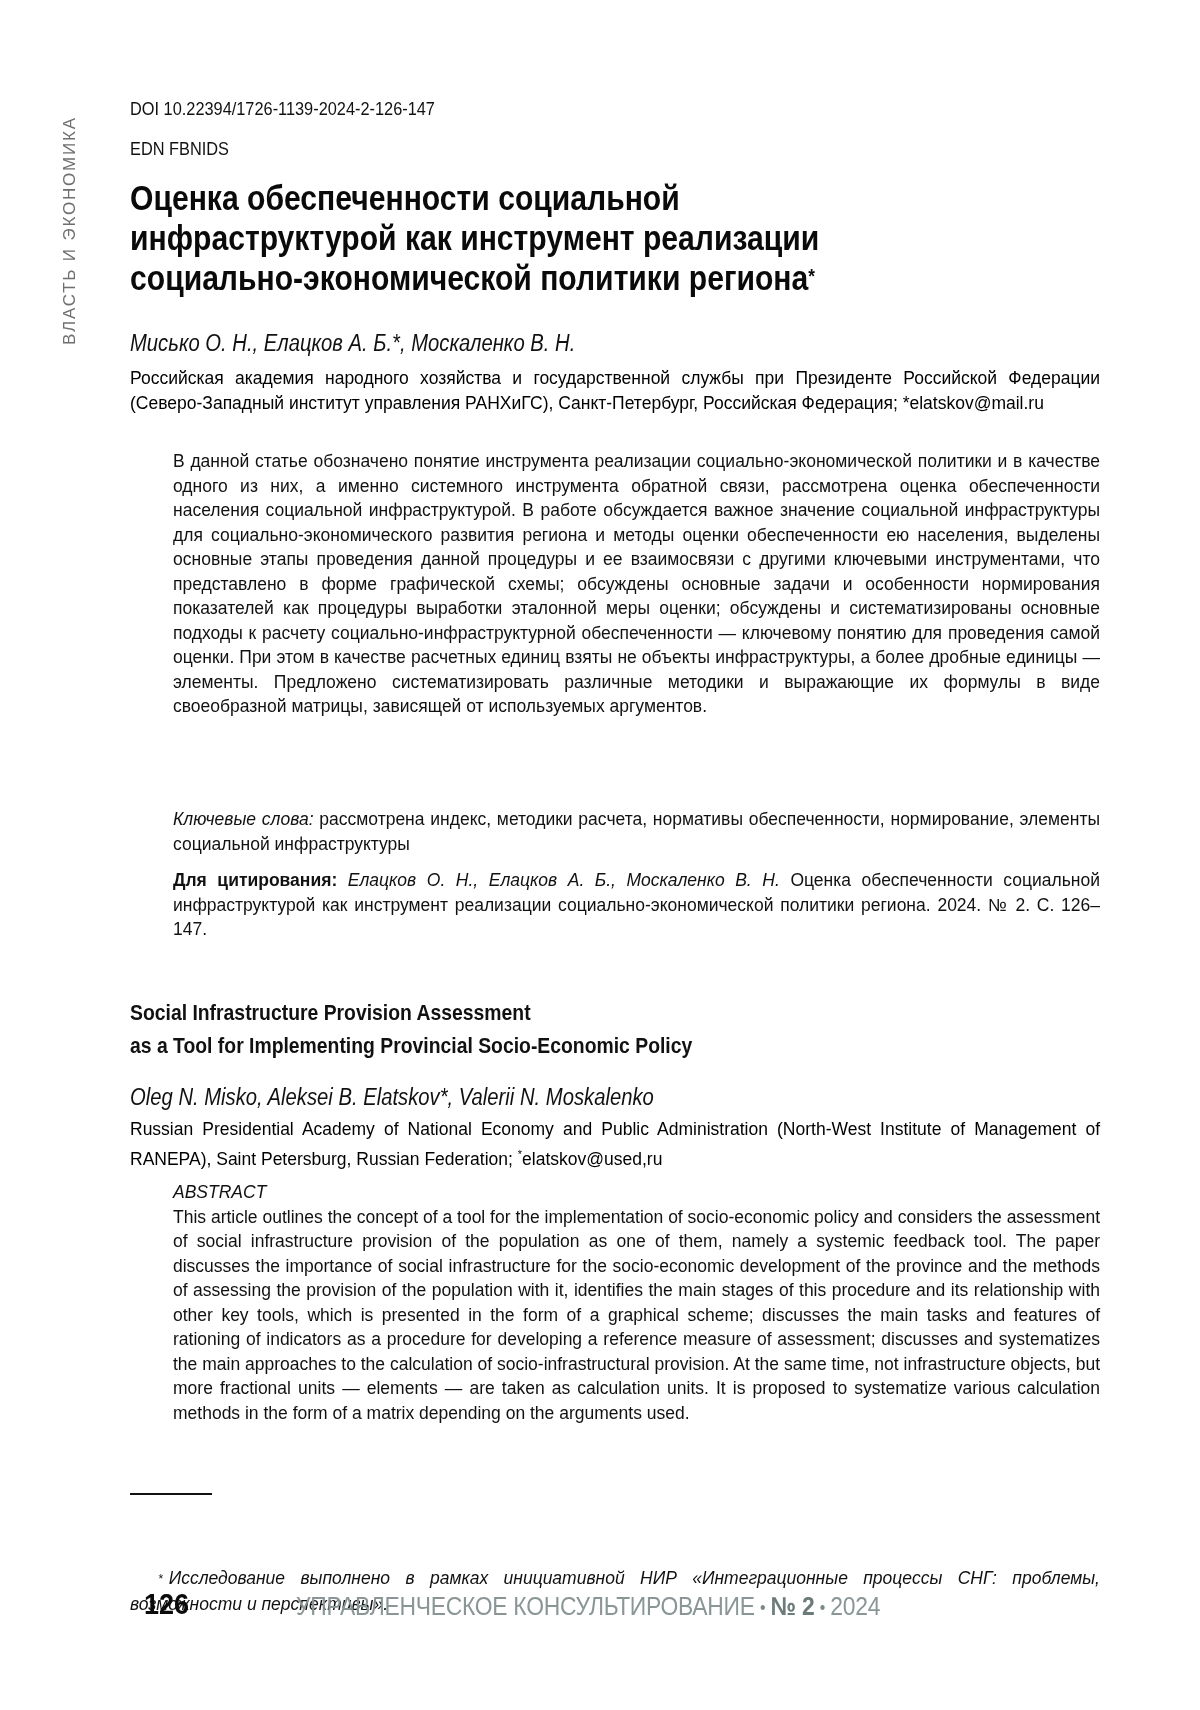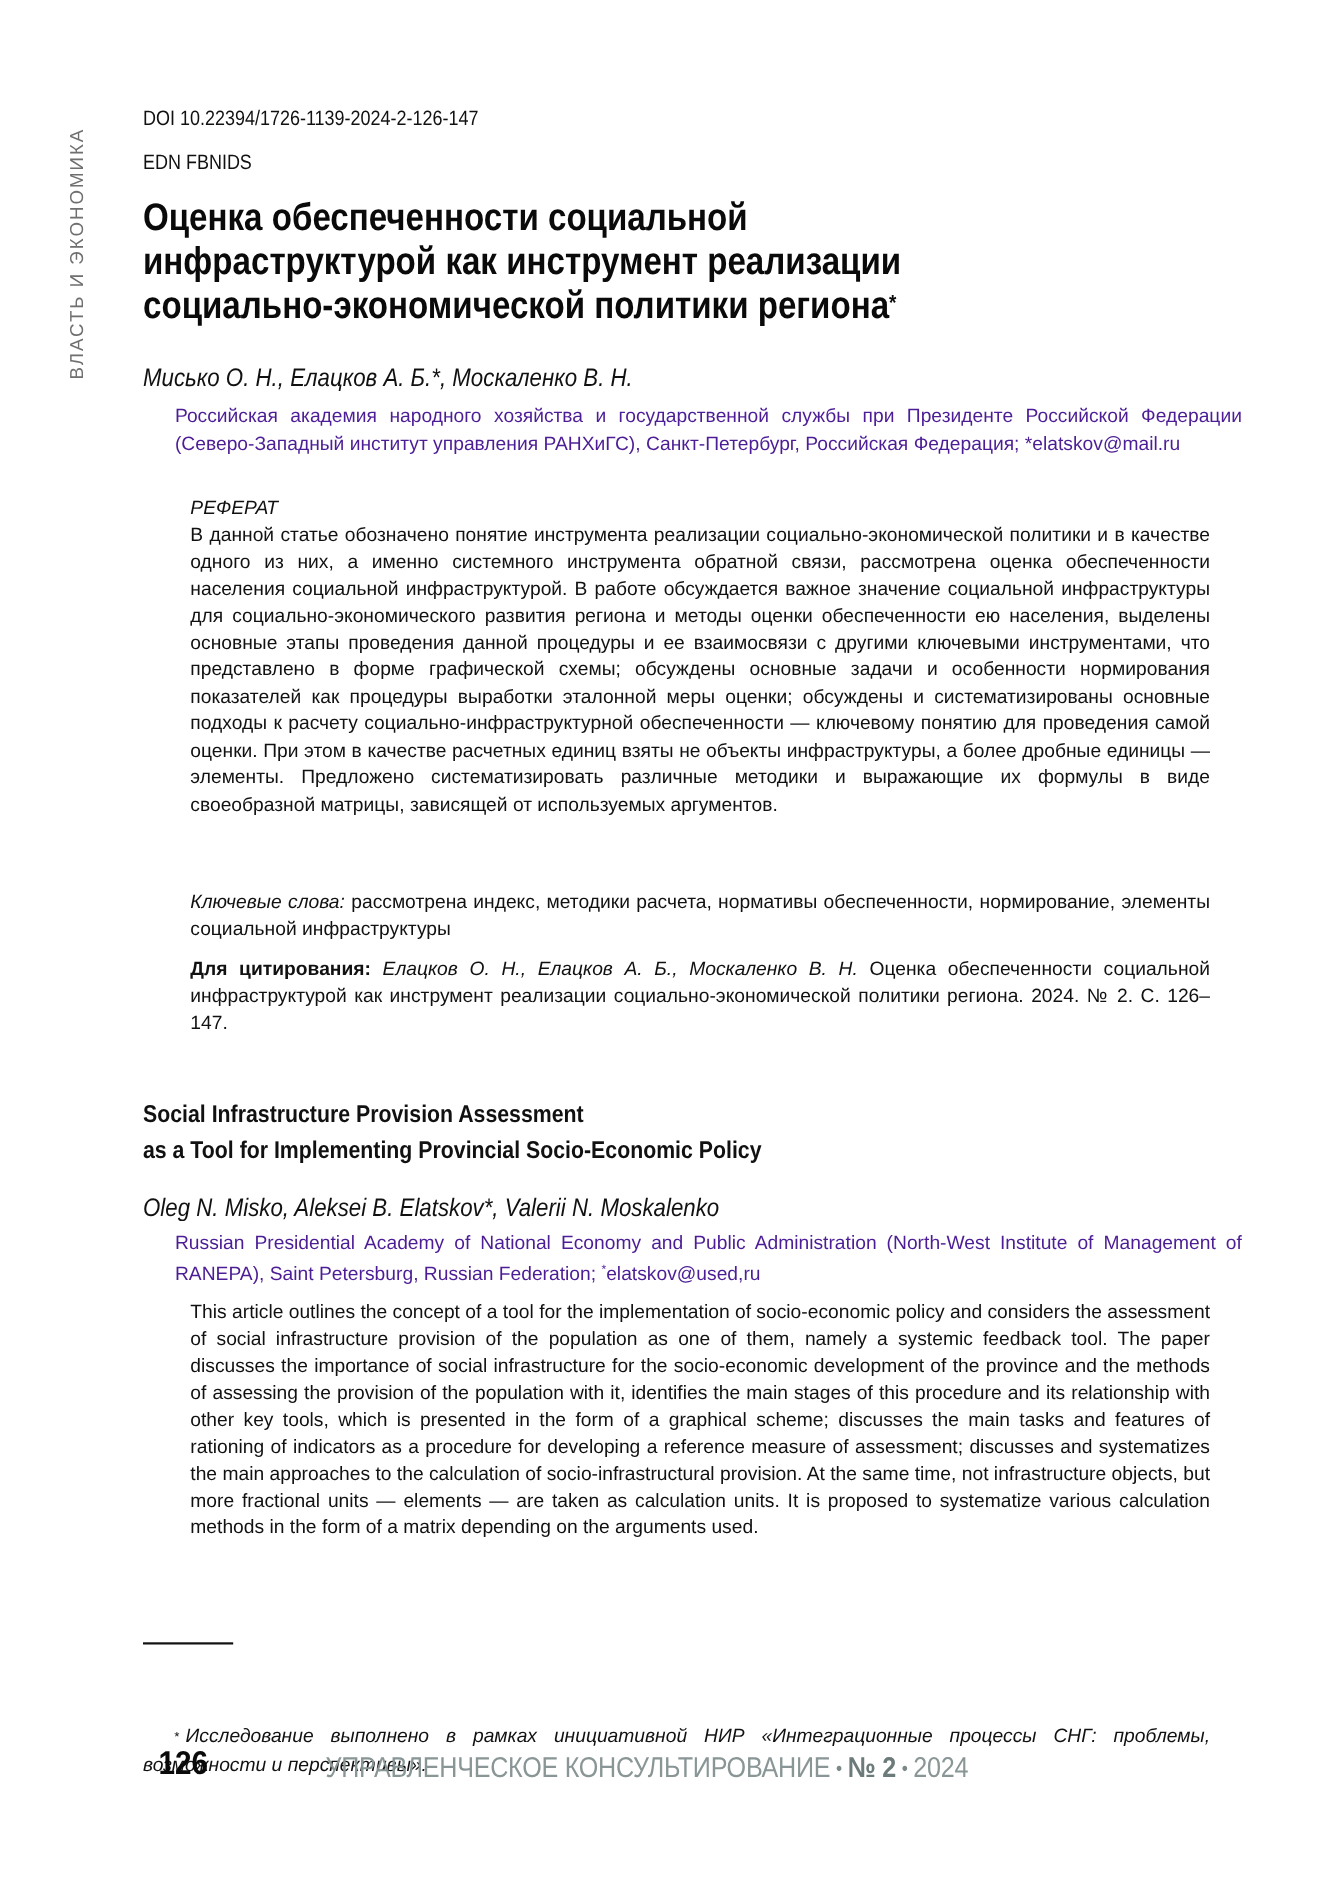--- a/index.html
+++ b/index.html
@@ -25,21 +25,21 @@
   .title-ru sup { font-size: 20px; vertical-align: top; position: relative; top: -2px; }
   .authors {
     position: absolute; left: 130px; font-family: "Liberation Sans", sans-serif; font-style: italic;
     font-size: 23px; transform: scaleX(0.88); transform-origin: 0 0; white-space: nowrap;
   }
   #authors-ru { top: 330px; }
   #authors-en { top: 1084px; }
   .affil {
     position: absolute; left: 130px; width: 970px;
     font-family: "Liberation Sans", sans-serif; font-size: 17.5px; line-height: 24.5px;
-    text-align: justify; color: #4c1d95; margin-left: 29px;
+    text-align: justify; color: #000000;
   }
   #affil-ru { top: 366px; }
   #affil-en { top: 1117px; }
   .block {
     position: absolute; left: 173px; width: 927px;
     font-family: "Liberation Sans", sans-serif; font-size: 17.5px; line-height: 24.5px;
     text-align: justify; color: #111;
   }
   .block .lbl { font-style: italic; display: block; }
   #abstract-ru { top: 449px; }
@@ -86,21 +86,20 @@
 <h1 class="title-ru" style="margin:0;">
   <span>Оценка обеспеченности социальной</span><br>
   <span>инфраструктурой как инструмент реализации</span><br>
   <span>социально-экономической политики региона</span><sup>*</sup>
 </h1>
 
 <div id="authors-ru" class="authors">Мисько О. Н., Елацков А. Б.*, Москаленко В. Н.</div>
 <div id="affil-ru" class="affil">Российская академия народного хозяйства и государственной службы при Президенте Российской Федерации (Северо-Западный институт управления РАНХиГС), Санкт-Петербург, Российская Федерация; *elatskov@mail.ru</div>
 
 <div id="abstract-ru" class="block">
-  <span class="lbl">РЕФЕРАТ</span>
   <span>В данной статье обозначено понятие инструмента реализации социально-экономической политики и в качестве одного из них, а именно системного инструмента обратной связи, рассмотрена оценка обеспеченности населения социальной инфраструктурой. В работе обсуждается важное значение социальной инфраструктуры для социально-экономического развития региона и методы оценки обеспеченности ею населения, выделены основные этапы проведения данной процедуры и ее взаимосвязи с другими ключевыми инструментами, что представлено в форме графической схемы; обсуждены основные задачи и особенности нормирования показателей как процедуры выработки эталонной меры оценки; обсуждены и систематизированы основные подходы к расчету социально-инфраструктурной обеспеченности — ключевому понятию для проведения самой оценки. При этом в качестве расчетных единиц взяты не объекты инфраструктуры, а более дробные единицы — элементы. Предложено систематизировать различные методики и выражающие их формулы в виде своеобразной матрицы, зависящей от используемых аргументов.</span>
 </div>
 
 <div id="keywords" class="block">
   <span class="ital">Ключевые слова:</span>
   <span>рассмотрена индекс, методики расчета, нормативы обеспеченности, нормирование, элементы социальной инфраструктуры</span>
 </div>
 
 <div id="citation" class="block">
   <span class="bold">Для цитирования:</span>
@@ -112,20 +111,21 @@
   <span>Social Infrastructure Provision Assessment</span><br>
   <span>as a Tool for Implementing Provincial Socio-Economic Policy</span>
 </h2>
 
 <div id="authors-en" class="authors">Oleg N. Misko, Aleksei B. Elatskov*, Valerii N. Moskalenko</div>
 <div id="affil-en" class="affil">
   <span>Russian Presidential Academy of National Economy and Public Administration (North-West Institute of Management of RANEPA), Saint Petersburg, Russian Federation; </span><sup style="font-size:11px;">*</sup><span>elatskov@used,ru</span>
 </div>
 
 <div id="abstract-en" class="block">
+  <span class="lbl">ABSTRACT</span>
   <span>This article outlines the concept of a tool for the implementation of socio-economic policy and considers the assessment of social infrastructure provision of the population as one of them, namely a systemic feedback tool. The paper discusses the importance of social infrastructure for the socio-economic development of the province and the methods of assessing the provision of the population with it, identifies the main stages of this procedure and its relationship with other key tools, which is presented in the form of a graphical scheme; discusses the main tasks and features of rationing of indicators as a procedure for developing a reference measure of assessment; discusses and systematizes the main approaches to the calculation of socio-infrastructural provision. At the same time, not infrastructure objects, but more fractional units — elements — are taken as calculation units. It is proposed to systematize various calculation methods in the form of a matrix depending on the arguments used.</span>
 </div>
 
 <div class="fn-rule"></div>
 <div class="footnote">
   <span class="mark">*</span><span>Исследование выполнено в рамках инициативной НИР «Интеграционные процессы СНГ: проблемы, возможности и перспективы».</span>
 </div>
 
 <div class="footer">
   <span class="pagenum">126</span>

